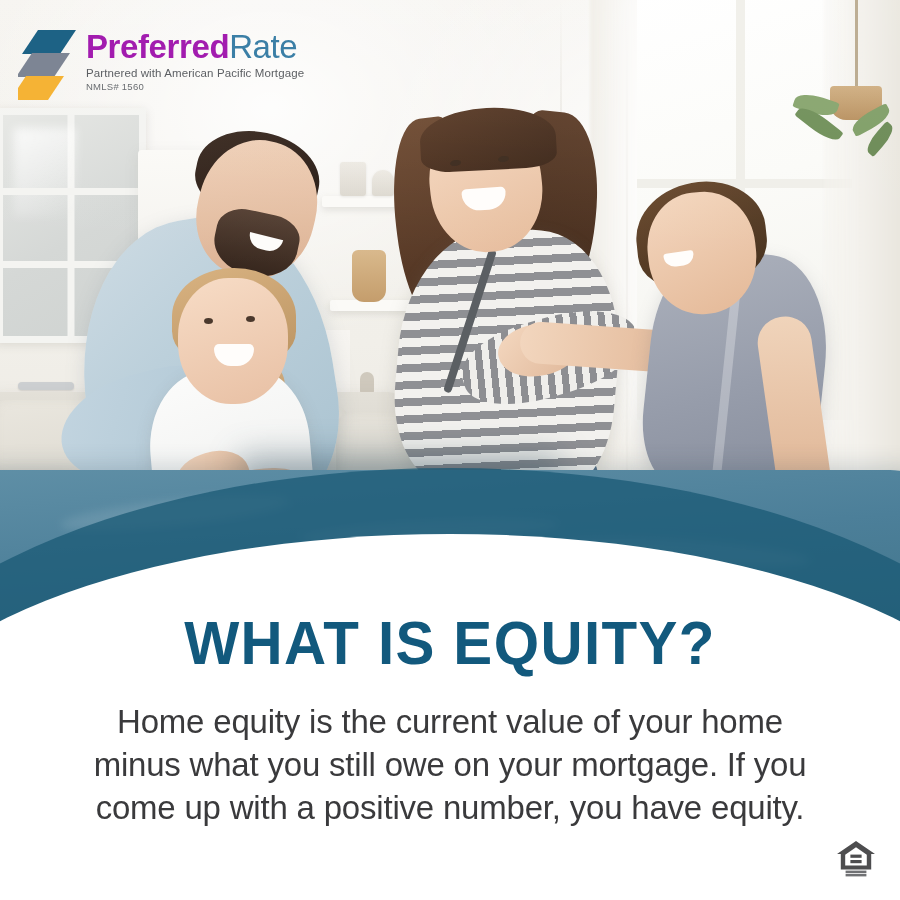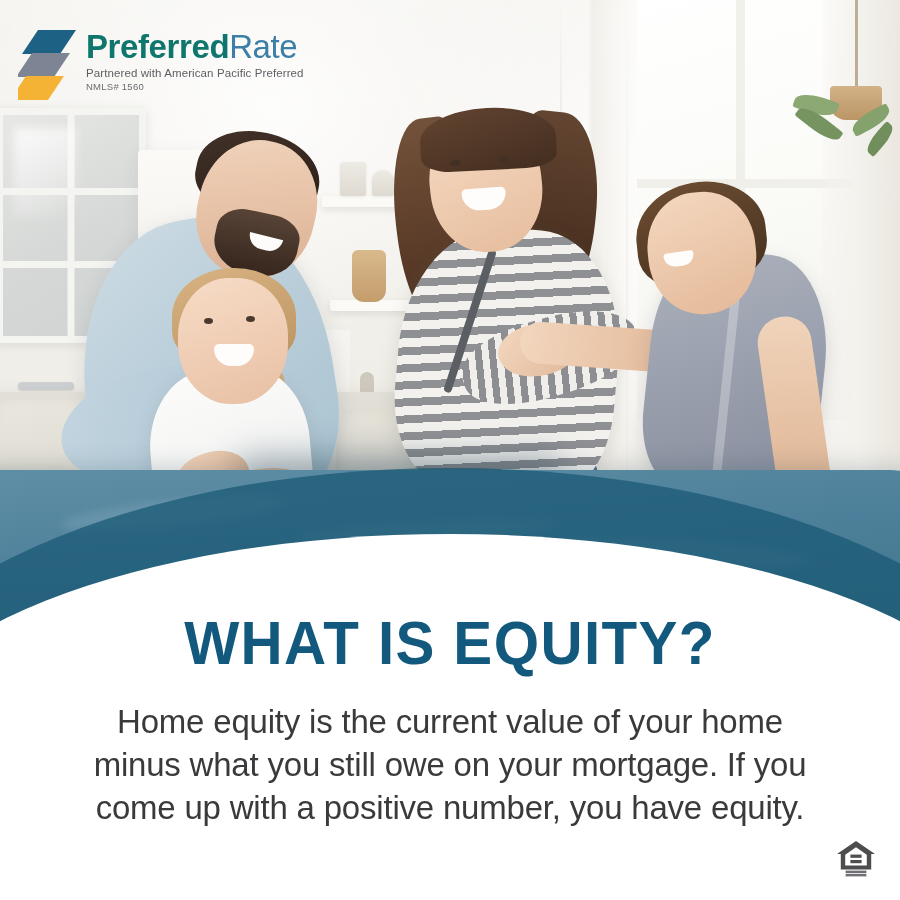--- a/index.html
+++ b/index.html
@@ -418,21 +418,21 @@
   
   .logo {
     position:absolute;
     left:18px; top:26px;
     width:300px; height:78px;
     z-index:6;
   }
   .logo-mark { position:absolute; left:0; top:2px; width:62px; height:72px; }
   .logo-text { position:absolute; left:68px; top:4px; }
   .logo-name { font-size:33px; line-height:1.05; letter-spacing:-.4px; white-space:nowrap; }
-  .logo-name .pref { font-weight:bold; color:#0f766e; }
+  .logo-name .pref { font-weight:bold; color:#a21caf; }
   .logo-name .rate { font-weight:normal; color:#3b7fa6; }
   .logo-tag {
     font-size:11.5px; color:#5c5f63; letter-spacing:.1px;
     margin-top:2px; white-space:nowrap;
   }
   .logo-nmls {
     font-size:9.5px; color:#6a6d71; letter-spacing:.25px;
     margin-top:2px; white-space:nowrap;
   }
 
@@ -597,21 +597,21 @@
   <div class="logo">
     <div class="logo-mark">
       <svg viewBox="0 0 62 72" width="62" height="72" aria-hidden="true">
         <polygon points="20,2 58,2 42,26 4,26" fill="#1d6285"></polygon>
         <polygon points="14,25 52,25 36,49 -2,49" fill="#7d8594"></polygon>
         <polygon points="8,48 46,48 30,72 -8,72" fill="#f5b335"></polygon>
       </svg>
     </div>
     <div class="logo-text">
       <div class="logo-name"><span class="pref">Preferred</span><span class="rate">Rate</span></div>
-      <div class="logo-tag">Partnered with American Pacific Preferred</div>
+      <div class="logo-tag">Partnered with American Pacific Mortgage</div>
       <div class="logo-nmls">NMLS# 1560</div>
     </div>
   </div>
 
   <div class="content">
     <div class="headline">WHAT IS EQUITY?</div>
     <div class="body-copy">Home equity is the current value of your home minus what you still owe on your mortgage. If you come up with a positive number, you have equity.</div>
   </div>
 
   <div class="eho">

